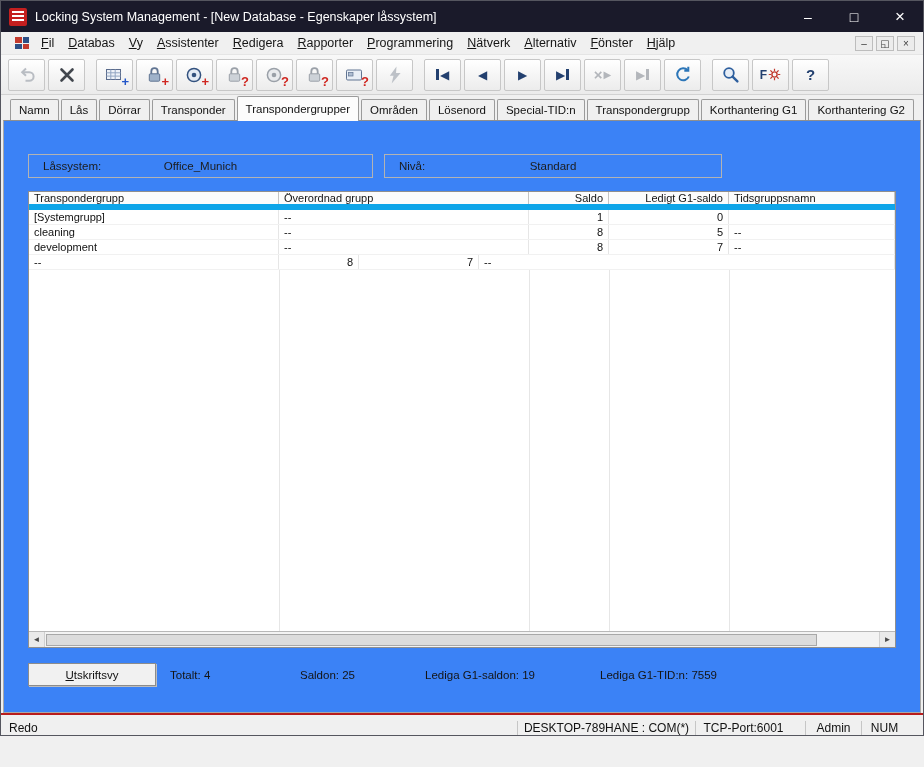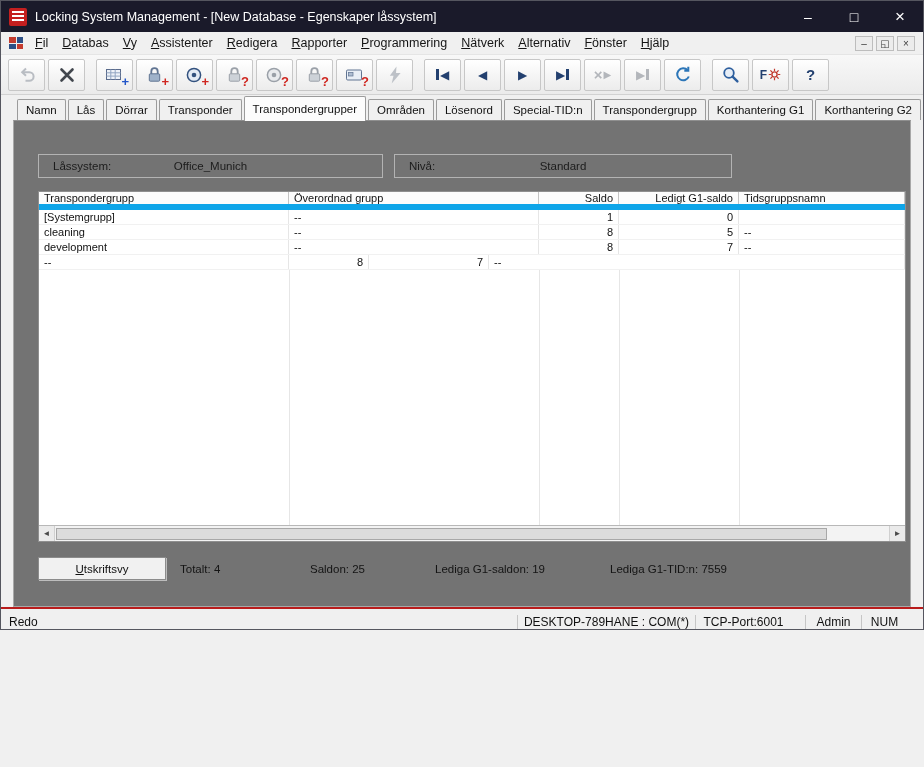--- a/index.html
+++ b/index.html
@@ -1,52 +1,52 @@
 <!DOCTYPE html>
 <html><head>
 <meta charset="utf-8">
 <style>
 *{margin:0;padding:0;box-sizing:border-box;font-family:"Liberation Sans","DejaVu Sans",sans-serif}
 html,body{width:924px;height:767px;overflow:hidden;background:#f0f0f0}
 u{text-decoration:underline}
-.window{width:924px;height:630px;display:flex;flex-direction:column;border:1px solid #55565f;background:#f0f0f0}
+.window{width:924px;height:736px;display:flex;flex-direction:column;border:1px solid #55565f;background:#f0f0f0}
 
 .titlebar{flex:0 0 31px;background:#1a1a2a;display:flex;align-items:center;color:#fff}
 .app-logo{width:18px;height:18px;margin:0 8px;background:#c41f1f;border-radius:2px;position:relative;flex:0 0 18px}
 .app-logo::before{content:"";position:absolute;left:3px;right:3px;top:3px;height:2px;background:#fff;box-shadow:0 4px 0 #fff,0 8px 0 #fff}
 .title-text{font-size:12.5px;white-space:nowrap}
 .win-controls{margin-left:auto;display:flex;height:100%}
 .win-btn{width:46px;display:flex;align-items:center;justify-content:center;font-size:14px}
 .win-btn.close{font-size:17px}
 
-.menubar{flex:0 0 22px;display:flex;align-items:center;font-size:12.5px;padding-left:3px;background:#f0f0f0}
+.menubar{flex:0 0 22px;display:flex;align-items:center;font-size:12.5px;padding-left:9px;background:#f0f0f0}
 .mdoc-icon{width:14px;height:12px;margin:0 5px;flex:0 0 14px;display:grid;grid-template-columns:1fr 1fr;grid-template-rows:1fr 1fr;gap:1px}
 .mdoc-icon span:nth-child(1),.mdoc-icon span:nth-child(4){background:#c43b2e}
 .mdoc-icon span:nth-child(2),.mdoc-icon span:nth-child(3){background:#2d4f86}
 .menu-item{padding:3px 7px;color:#151515}
 .mdi-controls{margin-left:auto;display:flex;align-items:center;gap:3px;padding-right:8px;color:#3c3c3c}
 .mdi-btn{width:18px;height:15px;display:flex;align-items:center;justify-content:center;font-size:10px;border:1px solid #bdbdbd;background:#ececec}
 
 .toolbar{flex:0 0 41px;display:flex;align-items:center;padding-left:7px;background:linear-gradient(#f8f8f8,#ebebeb);border-top:1px solid #e5e5e5;border-bottom:1px solid #d2d2d2}
 .tgroup{display:flex;gap:3px;margin-right:11px}
 .tbtn{width:37px;height:32px;border:1px solid #c7c7c7;border-radius:2px;background:linear-gradient(#ffffff,#ececec);display:flex;align-items:center;justify-content:center;position:relative}
 .ovl{position:absolute;right:3px;bottom:0;font-size:13px;font-weight:bold;color:#cf2620;line-height:1.1}
 .ovl.blue{color:#2356c9}
 .nav{color:#23406f;display:flex;align-items:center;gap:1px;font-size:12px}
 .nav .tri{line-height:1}
 .nav .navbar{width:3px;height:11px;background:currentColor}
 .nav.dis{color:#b3b6bb}
 .gq{font-weight:bold;color:#23406f;font-size:15px;line-height:1}
 svg{display:block}
 
-.tabbar{flex:0 0 25px;display:flex;align-items:flex-end;padding-left:16px;background:#f0f0f0}
+.tabbar{flex:0 0 25px;display:flex;align-items:flex-end;padding-left:9px;background:#f0f0f0}
 .tab{font-size:11.5px;height:21px;display:flex;align-items:center;padding:0 8px;border:1px solid #9b9b9b;border-bottom:none;border-radius:2px 2px 0 0;background:#f0f0f0;margin-right:2px;color:#111;position:relative}
 .tab.active{height:25px;background:#fcfcfc;z-index:3;margin-bottom:-1px}
 
-.content{flex:1;margin:0 12px;background:#737373;border:1px solid #a8a8a8;border-top:1px solid #8f8f8f;position:relative}
+.content{flex:1;margin:0 2px;background:#3b82f6;border:1px solid #a8a8a8;border-top:1px solid #8f8f8f;position:relative}
 .fieldbox{position:absolute;height:24px;border:1px solid #b3b3b3;font-size:11.5px;display:flex;align-items:center}
 .fieldbox .lbl{padding-left:14px;color:#1c1c1c;z-index:1}
 .fieldbox .val{position:absolute;left:0;right:0;text-align:center;color:#1c1c1c}
 
 .table-wrap{position:absolute;top:70px;left:24px;width:868px;bottom:64px;border:1px solid #8f8f8f;display:flex;flex-direction:column;font-size:11px;background:#fff}
 .thead{flex:0 0 18px;display:flex;border-bottom:6px solid #0ea5e9;background:#fcfcfc}
 .th{display:flex;align-items:center;padding:0 5px;border-right:1px solid #c4c4c4;color:#141414;white-space:nowrap;overflow:hidden}
 .th.num{justify-content:flex-end}
 .c1{flex:0 0 250px;width:250px}
 .c2{flex:0 0 250px;width:250px}

